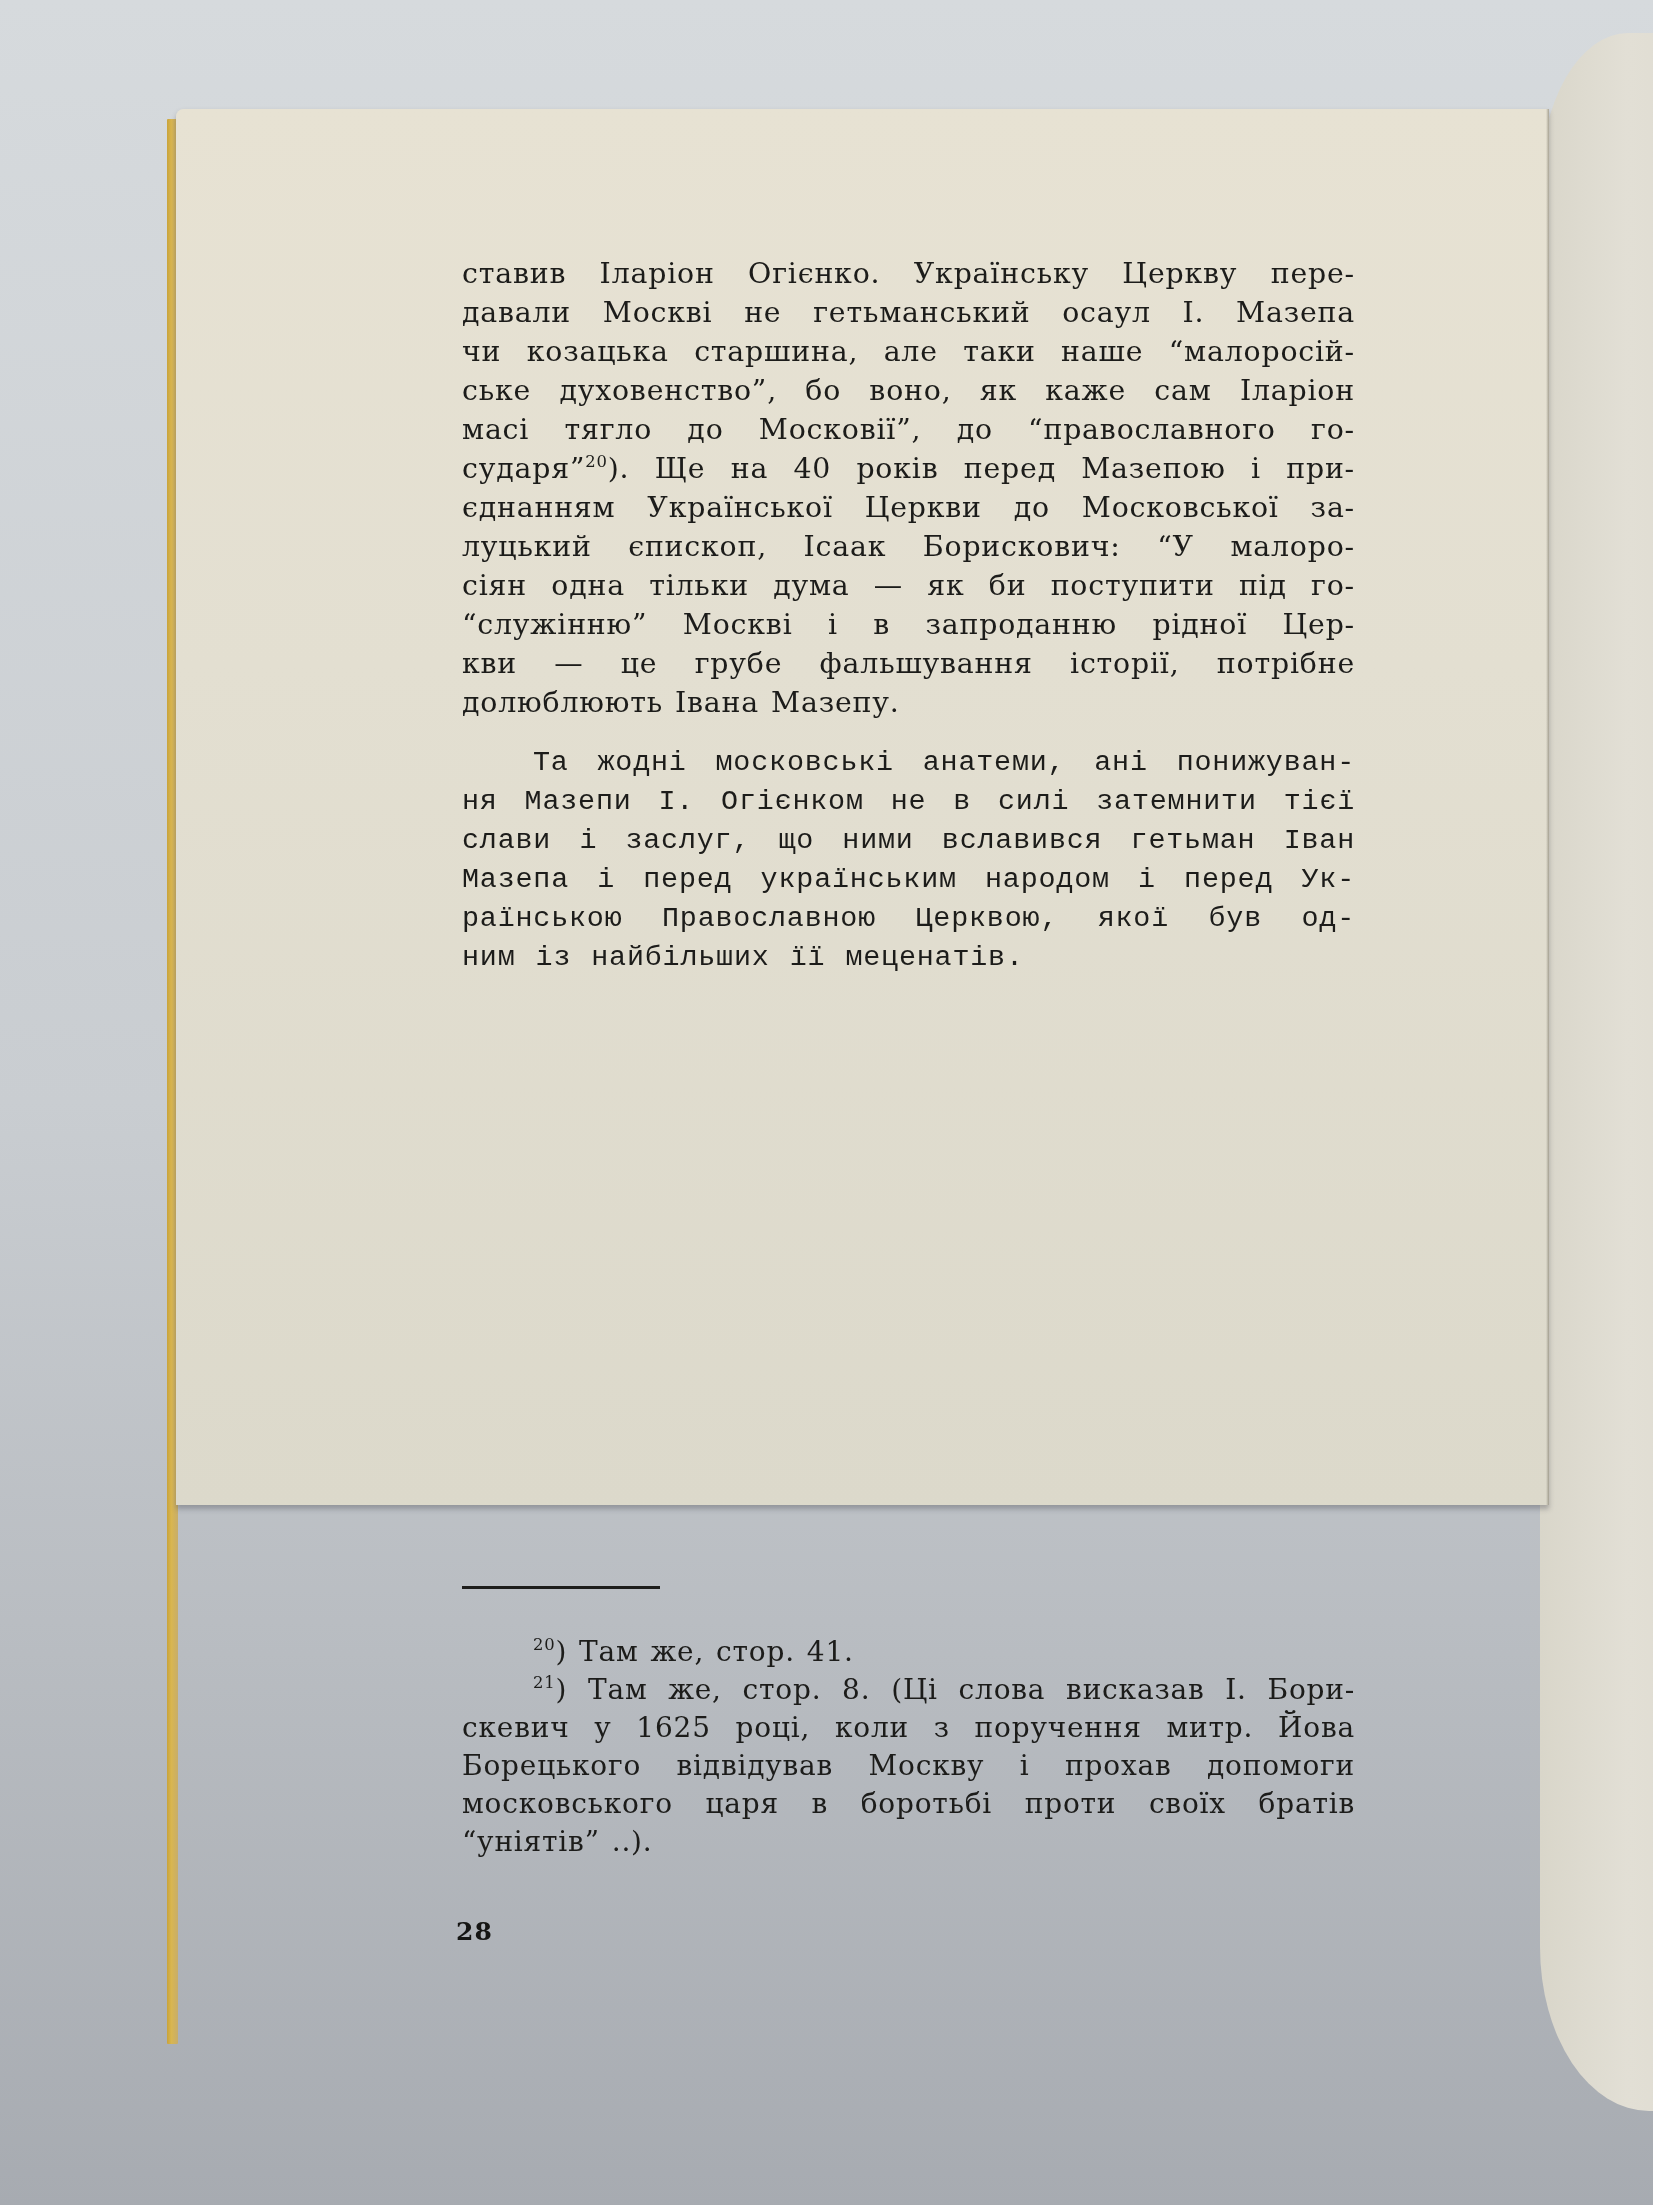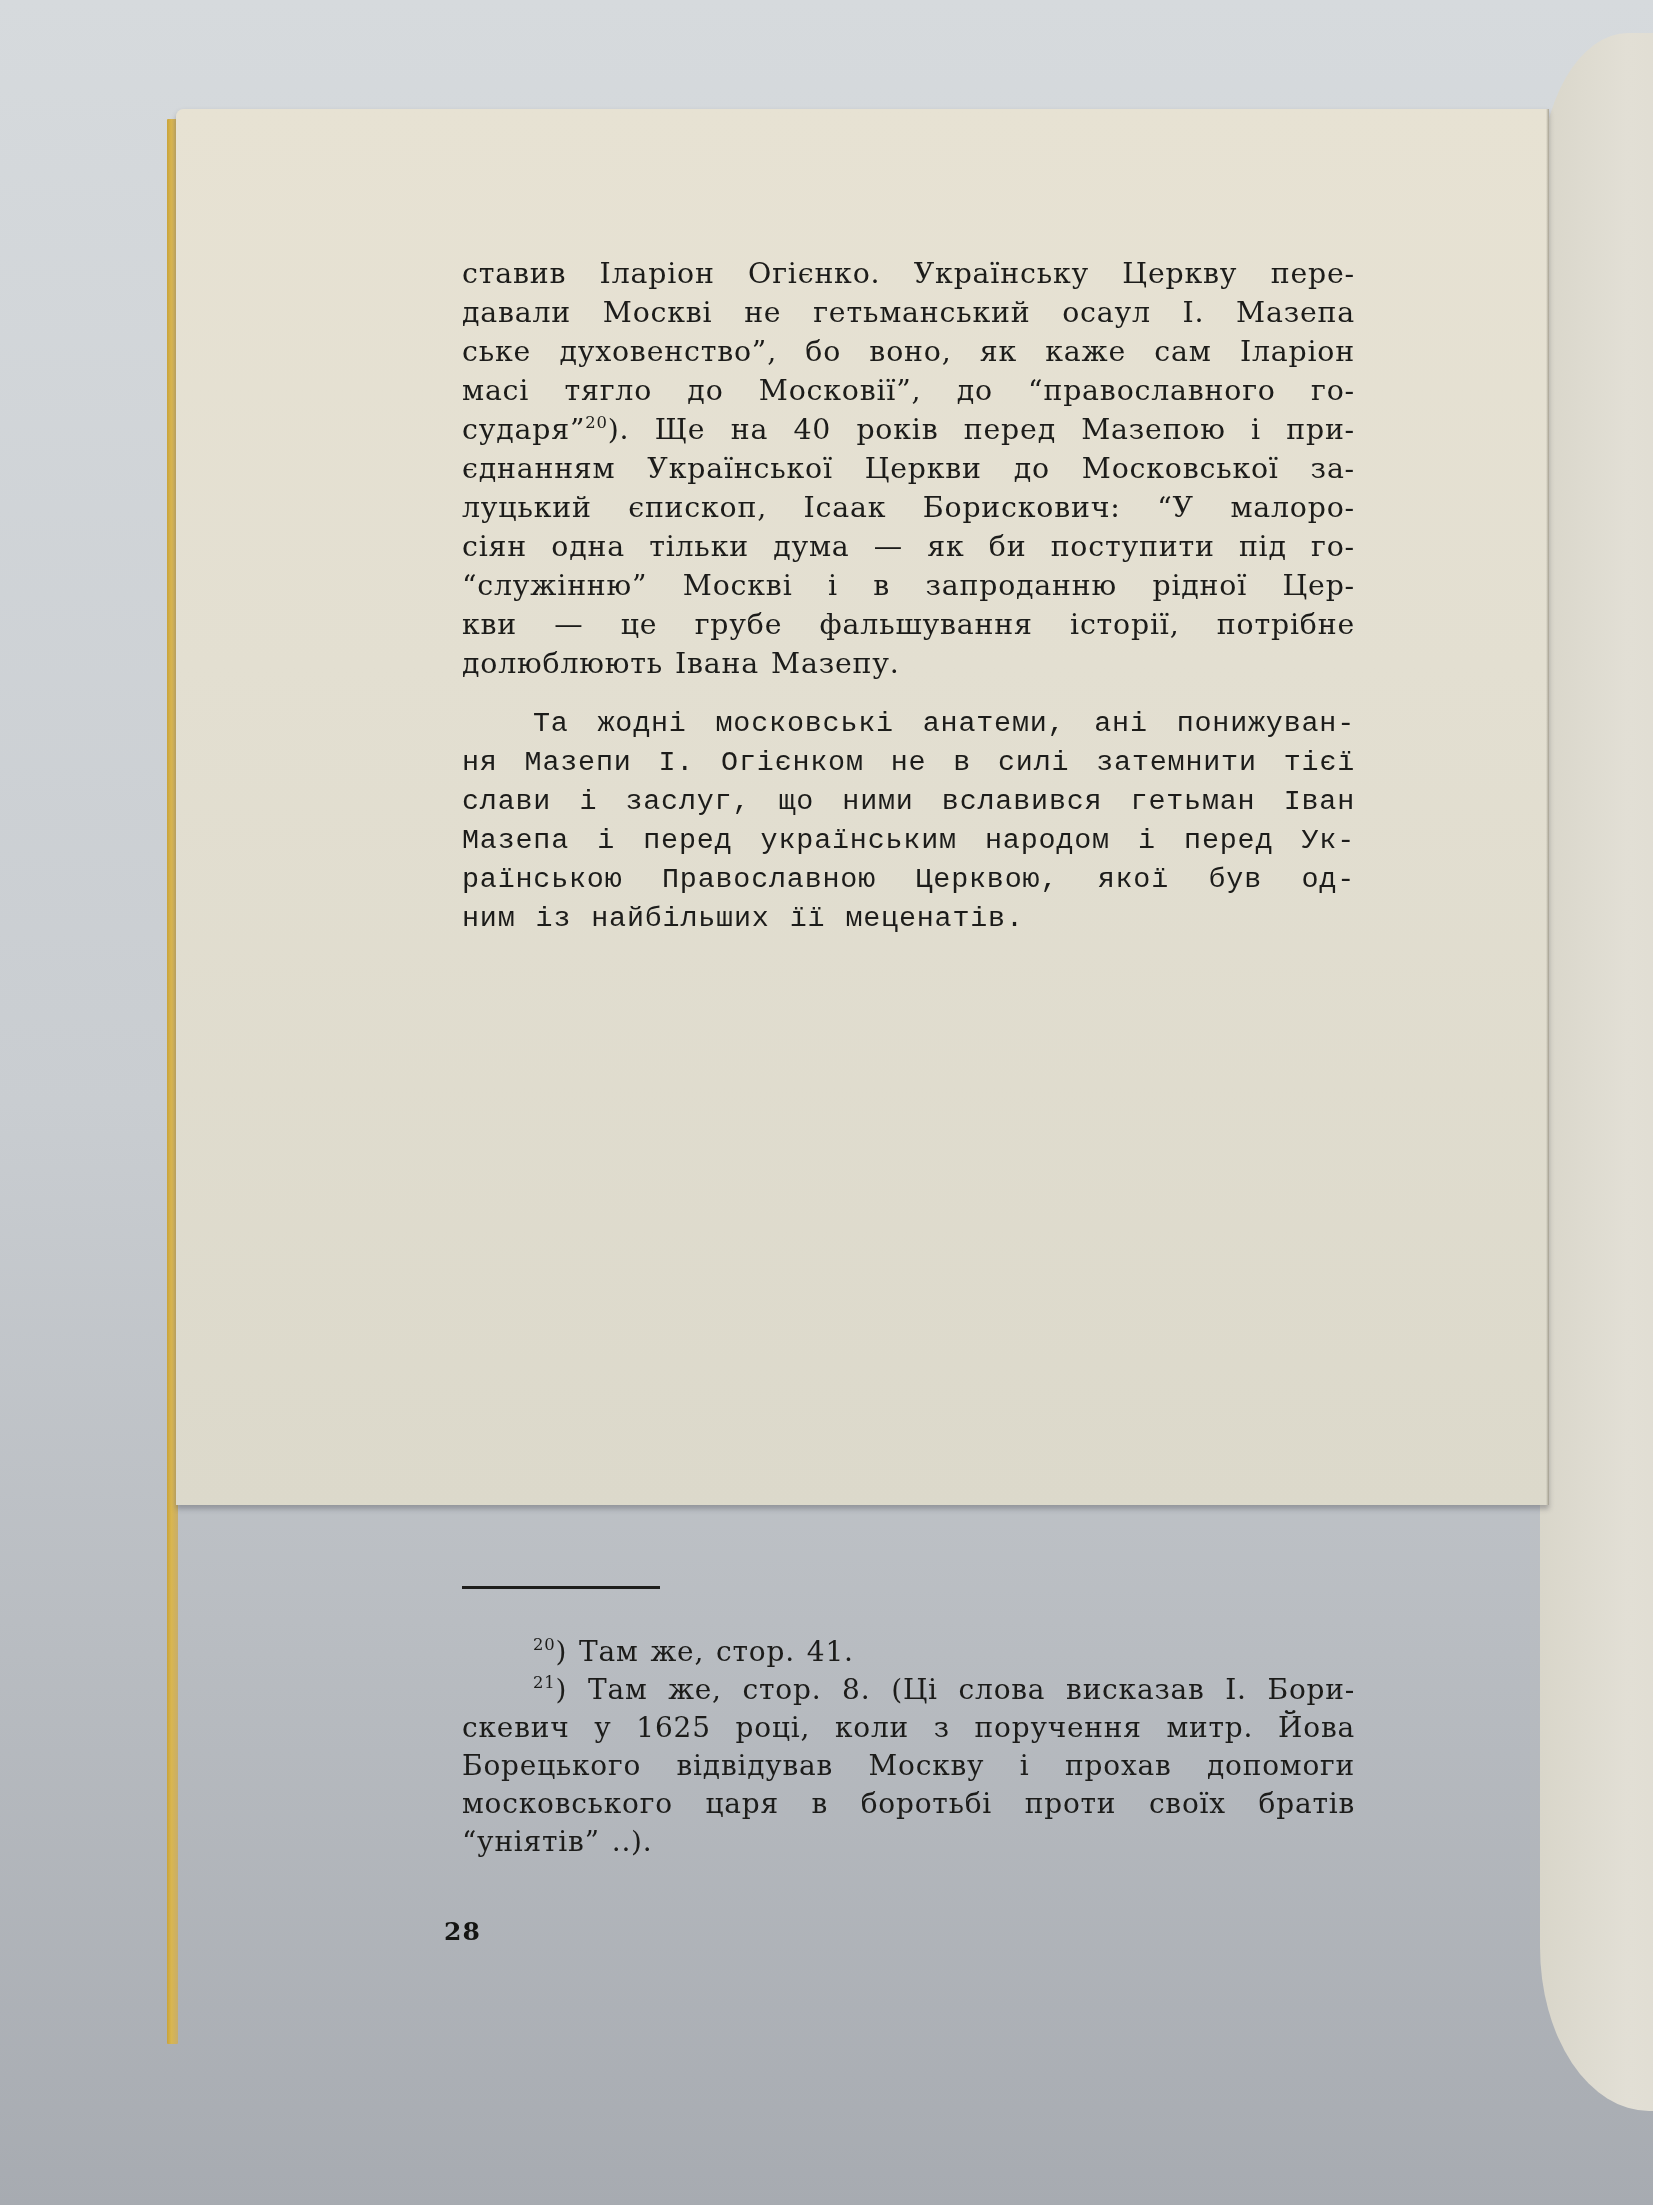--- a/index.html
+++ b/index.html
@@ -118,39 +118,40 @@
     text-align-last: justify;
   }
   .footnotes .line.last {
     text-align-last: left;
   }
   .footnotes .line.first {
     text-indent: 71px;
   }
   .page-number {
     position: absolute;
-    left: 268px;
+    left: 280px;
     top: 1808px;
     font-size: 25px;
     font-weight: bold;
     color: #151513;
     letter-spacing: 1.1px;
   }
 </style>
 </head>
 <body>
 
 <div class="next-page"></div>
 <div class="spine-edge"></div>
 
 <div class="page">
   <div class="text-block" id="text-block">
       <p class="para">
         <span class="line first">ставив Іларіон Огієнко. Українську Церкву пере-</span>
         <span class="line">давали Москві не гетьманський осаул І. Мазепа</span>
+        <span class="line">чи козацька старшина, але таки наше “малоросій-</span>
         <span class="line">ське духовенство”, бо воно, як каже сам Іларіон</span>
         <span class="line">масі тягло до Московії”, до “православного го-</span>
         <span class="line">сударя”<sup>20</sup>). Ще на 40 років перед Мазепою і при-</span>
         <span class="line">єднанням Української Церкви до Московської за-</span>
         <span class="line">луцький єпископ, Ісаак Борискович: “У малоро-</span>
         <span class="line">сіян одна тільки дума — як би поступити під го-</span>
         <span class="line">“служінню” Москві і в запроданню рідної Цер-</span>
         <span class="line">кви — це грубе фальшування історії, потрібне</span>
         <span class="line last">долюблюють Івана Мазепу.</span>
       </p>

